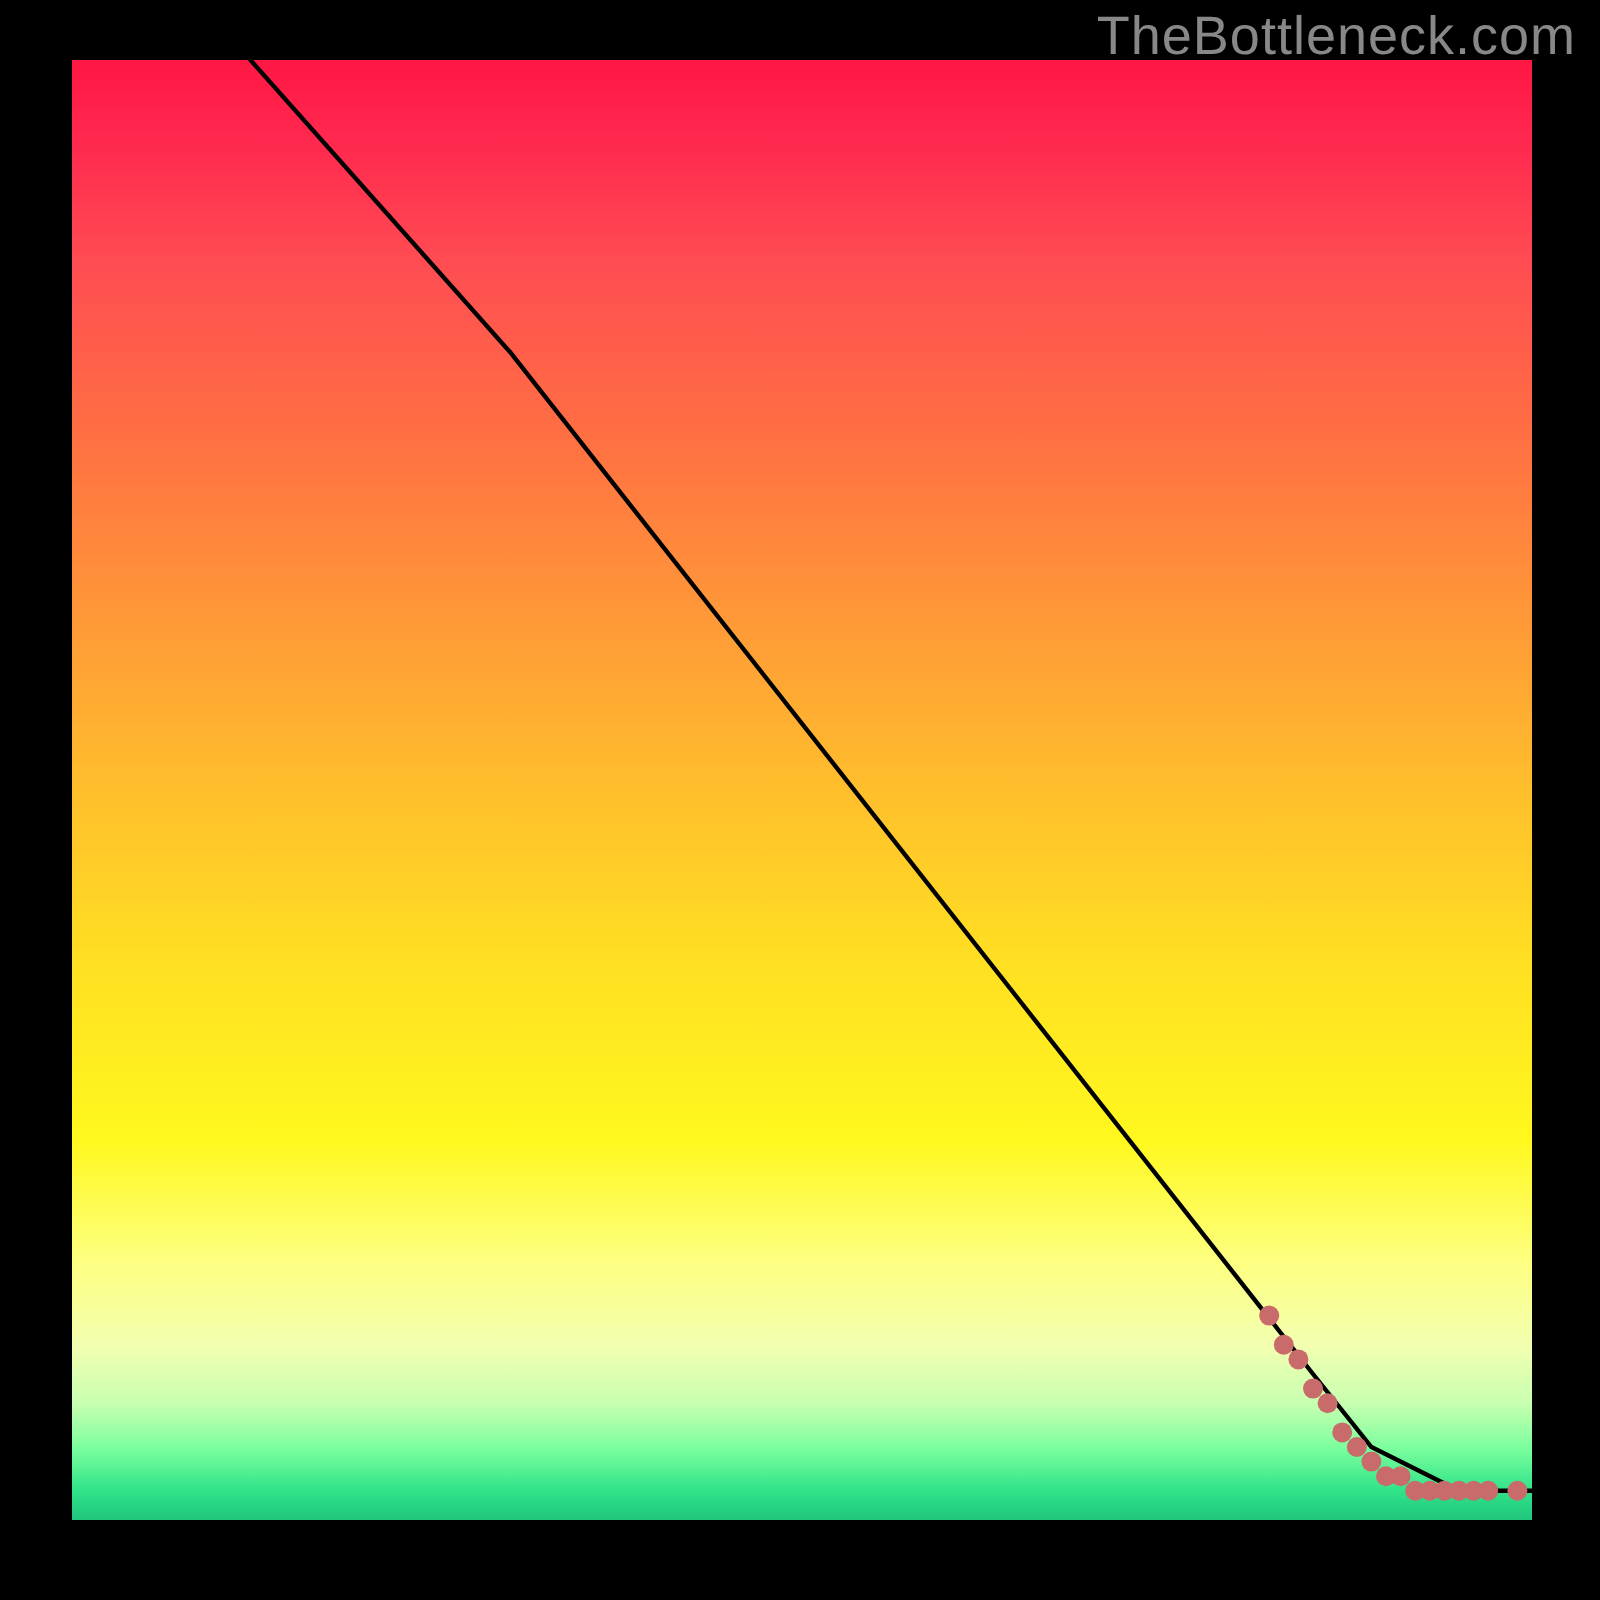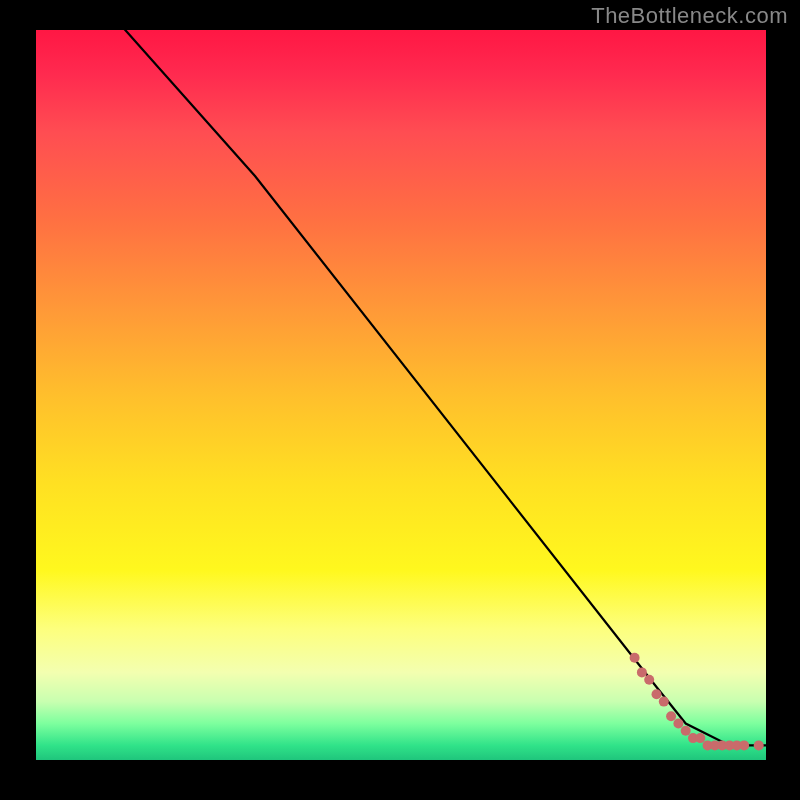--- a/index.html
+++ b/index.html
@@ -15,21 +15,21 @@
     position: relative;
     width: 800px;
     height: 800px;
     background: #000;
   }
   .attribution {
     position: absolute;
     top: 3px;
     right: 12px;
     color: #888;
-    font-size: 22px;
+    font-size: 27px;
     letter-spacing: 0.5px;
     margin-left: 10px;
   }
   .plot-outer {
     position: absolute;
     left: 36px;
     top: 30px;
     width: 730px;
     height: 730px;
   }

